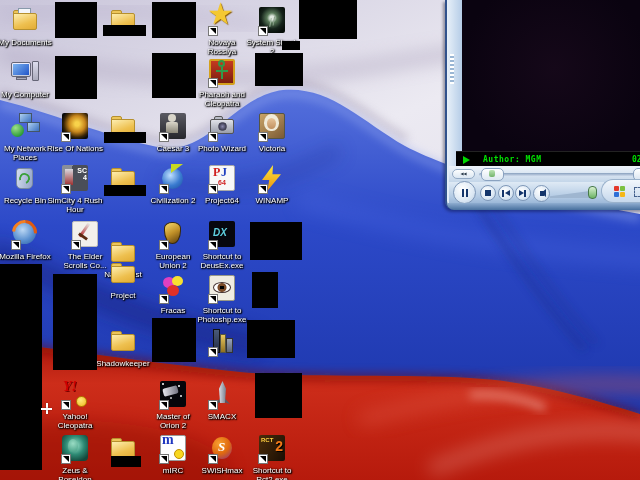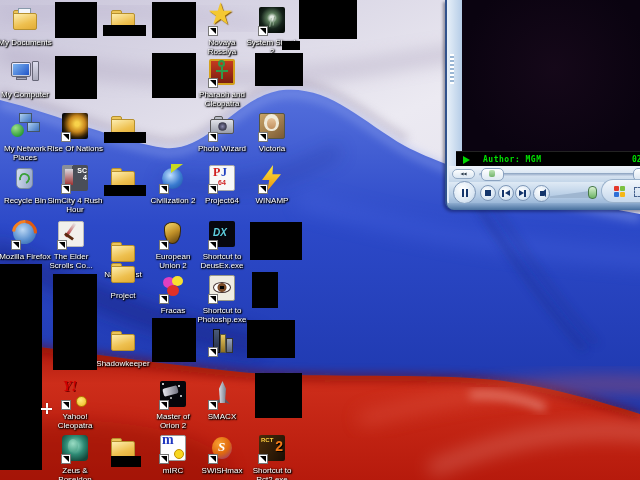--- a/index.html
+++ b/index.html
@@ -263,21 +263,21 @@
           <i class="bbox sc4b"></i>
           <i class="sc4r"></i>
           <span class="sc4t">SC<br>4</span>
           <i class="sc-a">
             <i class="sc-t"></i>
           </i>
         </div>
         <div class="lbl">SimCity 4 Rush
 Hour</div>
       </div>
-      <div class="dicon" style="left: 34px; top: 218px; text-align: center;">
+      <div class="dicon" style="left: 48px; top: 218px; text-align: center;">
         <div class="ico">
           <i class="bbox eld"></i>
           <i class="eld-bl"></i>
           <i class="eld-h"></i>
           <i class="sc-a">
             <i class="sc-t"></i>
           </i>
         </div>
         <div class="lbl">The Elder
 Scrolls Co...</div>
@@ -345,20 +345,31 @@
           <i class="f-body"></i>
         </div>
         <div class="lbl">Shadowkeeper</div>
       </div>
       <div class="dicon" style="left: 86px; top: 432px;">
         <div class="ico">
           <i class="f-tab"></i>
           <i class="f-body"></i>
         </div>
         <div class="lbl"></div>
+      </div>
+      <div class="dicon" style="left: 136px; top: 110px;">
+        <div class="ico">
+          <i class="bbox csr"></i>
+          <i class="csr-h"></i>
+          <i class="csr-b"></i>
+          <i class="sc-a">
+            <i class="sc-t"></i>
+          </i>
+        </div>
+        <div class="lbl">Caesar 3</div>
       </div>
       <div class="dicon" style="left: 136px; top: 162px;">
         <div class="ico">
           <i class="cv-g"></i>
           <i class="cv-f"></i>
           <i class="sc-a">
             <i class="sc-t"></i>
           </i>
         </div>
         <div class="lbl">Civilization 2</div>

